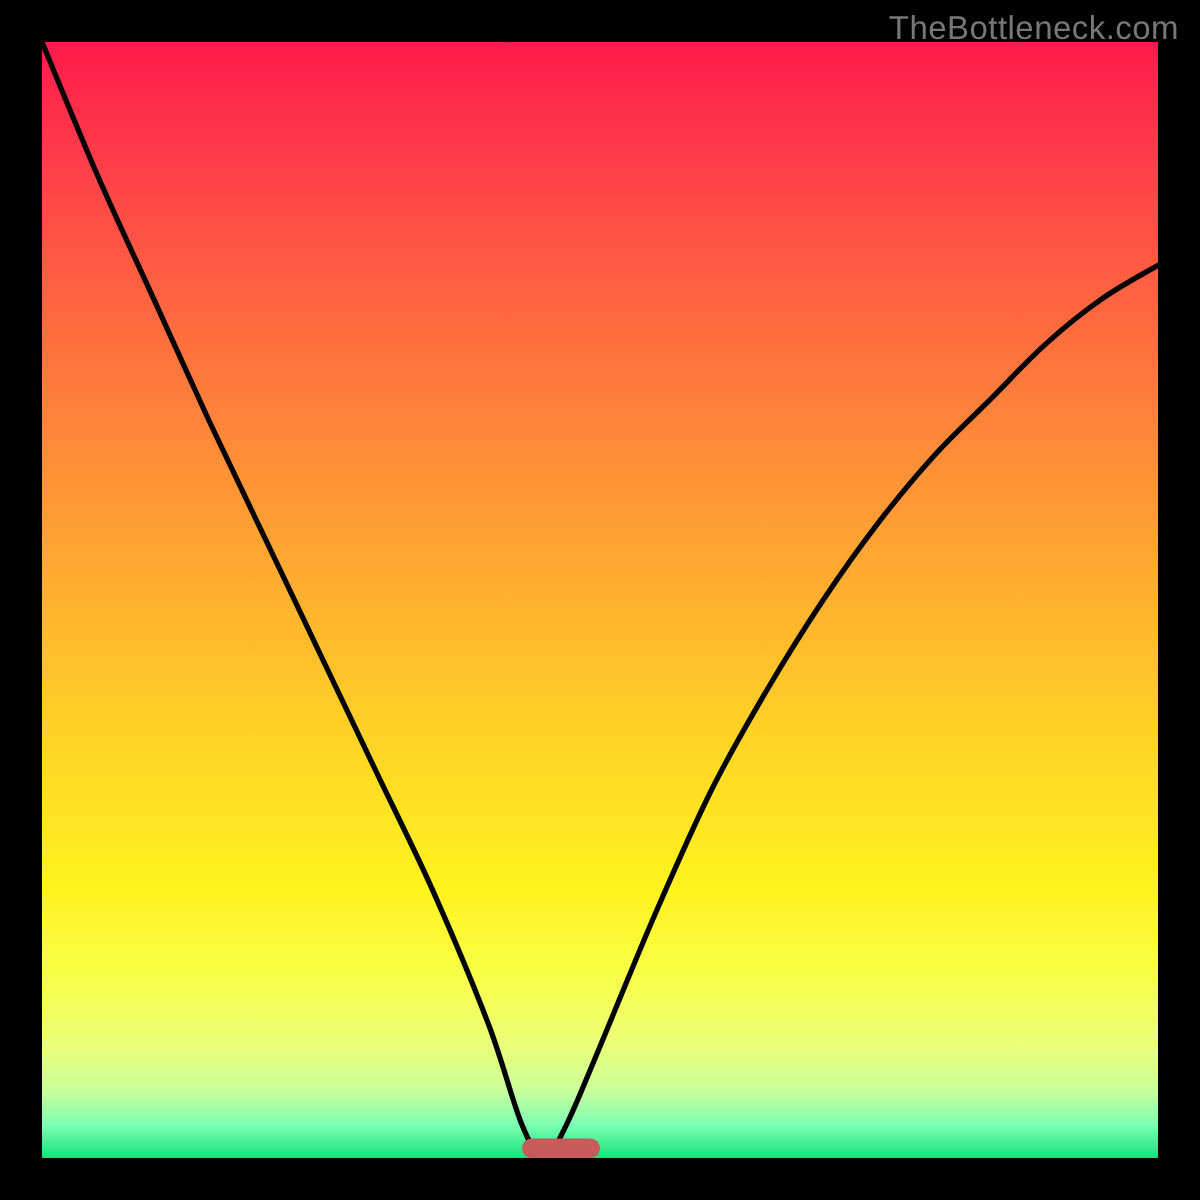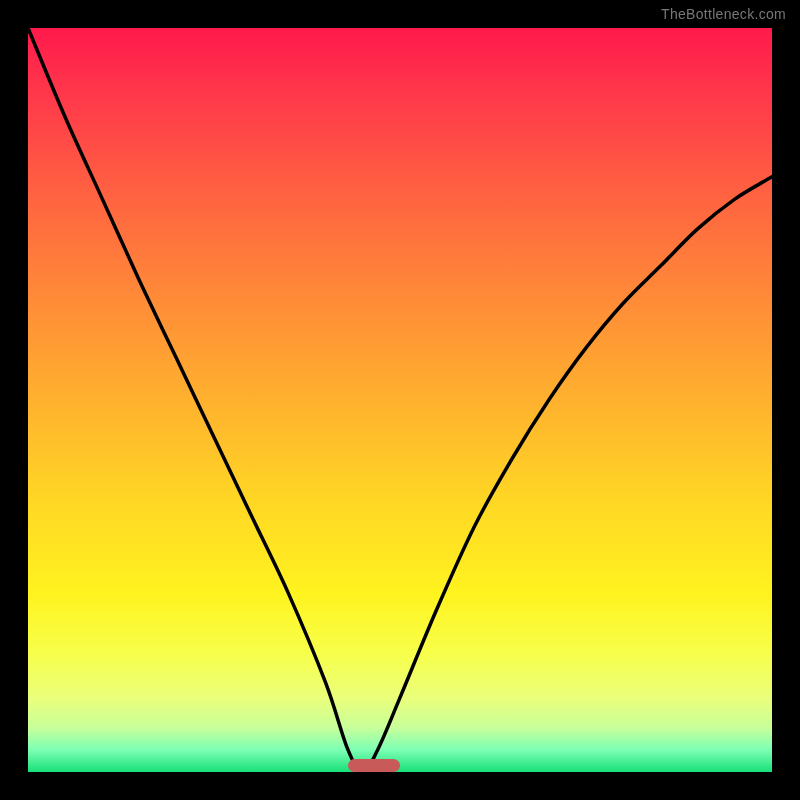--- a/index.html
+++ b/index.html
@@ -38,21 +38,21 @@
       #c9ff9a 94%,
       #7dffb4 97%,
       #18e07a 100%
     );
   }
   .watermark {
     position: absolute;
     top: 6px;
     right: 14px;
     font-family: Arial, Helvetica, sans-serif;
-    font-size: 14px;
+    font-size: 22px;
     color: #777;
     letter-spacing: 0.3px;
     user-select: none;
   }
   svg.curve {
     position: absolute;
     left: 0;
     top: 0;
     width: 744px;
     height: 744px;

